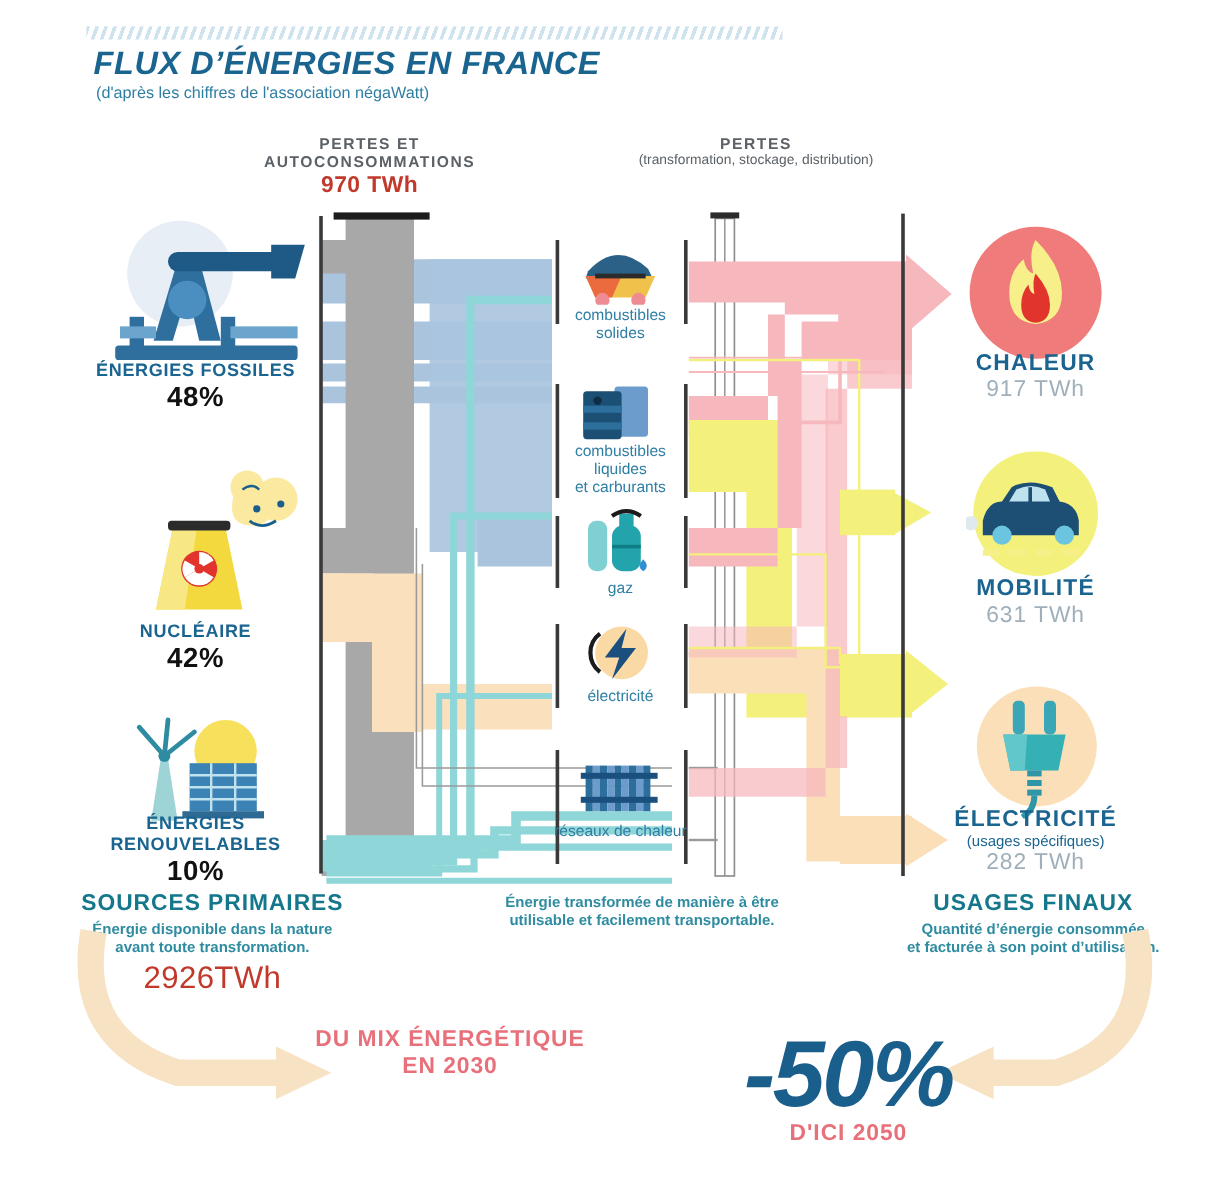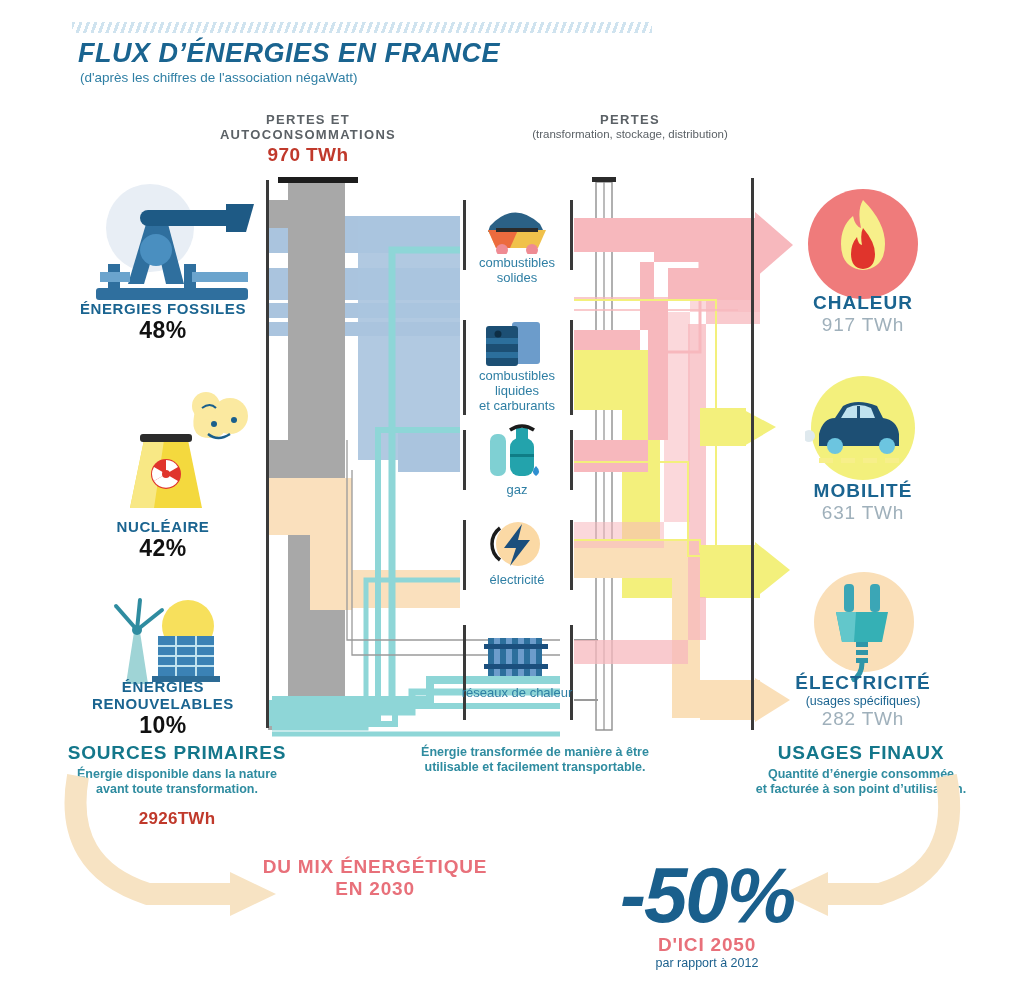--- a/index.html
+++ b/index.html
@@ -48,21 +48,21 @@
   
   .usage{position:absolute;text-align:center;width:230px;}
   .usage .name{font-size:19px;font-weight:bold;letter-spacing:1px;color:#1a6490;}
   .usage .sub{font-size:12.5px;color:#1a6490;line-height:14px;}
   .usage .twh{font-size:19px;color:#9fb0bb;letter-spacing:.8px;text-align:center;}
 
   
   .legend{position:absolute;text-align:center;}
   .legend .t{font-size:19px;font-weight:bold;letter-spacing:.8px;color:#14778b;}
   .legend .d{font-size:12.5px;color:#2f8ca0;line-height:15px;margin-top:3px;font-weight:bold;}
-  .legend .v{font-size:17px;font-weight:bold;color:#c0392b;letter-spacing:.3px;margin-top:12px;}
+  .legend .v{font-size:26px;font-weight:normal;color:#c0392b;letter-spacing:.3px;margin-top:2px;}
   #leg-sources{left:32px;top:742px;width:290px;}
   #leg-vecteurs{left:390px;top:742px;width:290px;}
   #leg-usages{left:716px;top:742px;width:290px;}
 
   
   .bigstat{position:absolute;text-align:center;}
   .bigstat .num{font-size:78px;font-weight:bold;font-style:italic;color:#1a5f8c;line-height:78px;letter-spacing:-2px;}
   .bigstat .l1{font-size:19px;font-weight:bold;color:#e8707a;letter-spacing:.8px;line-height:22px;}
   .bigstat .l2{font-size:12.5px;color:#1a5f8c;}
   #stat-left{left:230px;top:856px;width:290px;}
@@ -418,16 +418,15 @@
     <path d="M78,102 L32,124 L78,146 Z" fill="#f7e3c3"></path>
   </svg>
 
   <div class="bigstat" id="stat-left">
     <div class="l1">DU MIX ÉNERGÉTIQUE</div>
     <div class="l1">EN 2030</div>
   </div>
   <div class="bigstat" id="stat-right">
     <div class="num">-50%</div>
     <div class="l1">D'ICI 2050</div>
-    <div class="l2">par rapport à 2012</div>
   </div>
 
 </div>
 
 </body></html>

